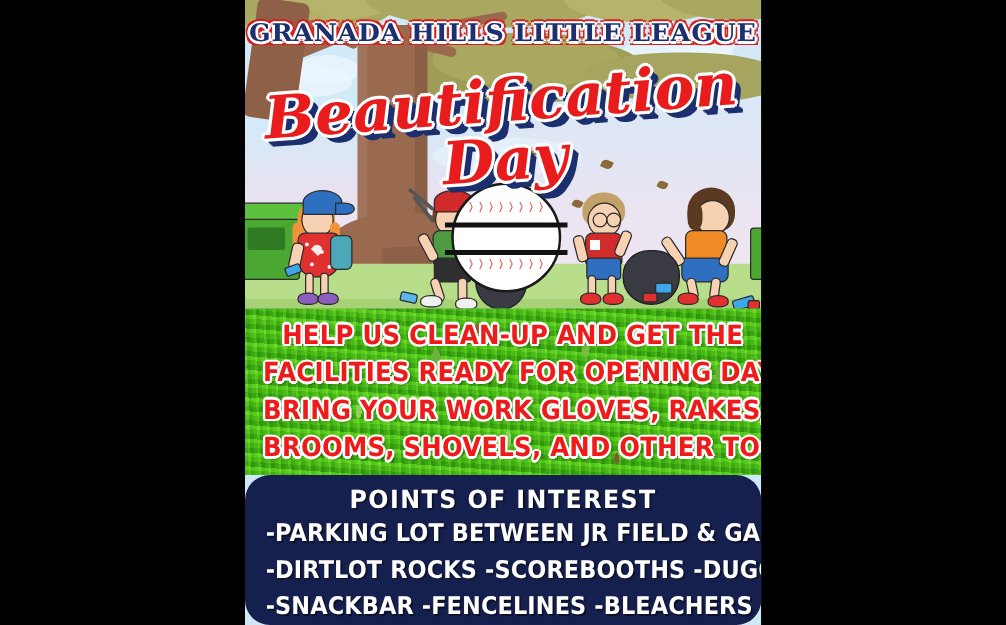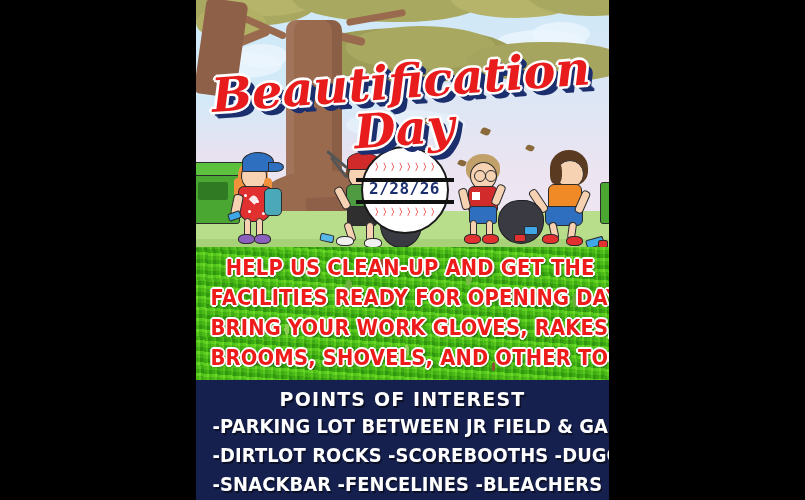--- a/index.html
+++ b/index.html
@@ -99,21 +99,21 @@
   #grassband .ln{font-family:"DejaVu Sans","Liberation Sans",sans-serif;font-weight:bold;
     font-size:21px;line-height:30px;color:#ee1b1b;letter-spacing:.2px;transform:scaleX(.93);
     display:block;white-space:nowrap;
     text-shadow:
       -1.4px -1.4px 0 #fff, 1.4px -1.4px 0 #fff, -1.4px 1.4px 0 #fff, 1.4px 1.4px 0 #fff,
       -2px 0 0 #fff, 2px 0 0 #fff, 0 -2px 0 #fff, 0 2px 0 #fff,
       2px 2px 2px rgba(0,0,0,.45);}
 
   
   #navyband{position:absolute;left:0;top:380px;width:413px;height:120px;background:#16204e;
-            padding-top:6px;box-sizing:border-box;text-align:center;}
+            padding-top:6px;box-sizing:border-box;text-align:center;border-radius:20px;}
   #navyband .poi-head{font-family:"DejaVu Sans","Liberation Sans",sans-serif;font-weight:bold;
     font-size:20px;line-height:26px;color:#fff;letter-spacing:1.2px;transform:scaleX(.95);display:block;
     text-shadow:1.5px 1.5px 1px rgba(0,0,0,.55);}
   #navyband .poi{font-family:"DejaVu Sans","Liberation Sans",sans-serif;font-weight:bold;
     font-size:19.5px;line-height:29px;color:#fff;letter-spacing:.1px;transform:scaleX(.92);display:block;
     white-space:nowrap;text-shadow:1.5px 1.5px 1px rgba(0,0,0,.5);}
 </style>
 </head>
 <body>
 
@@ -214,21 +214,20 @@
         <div class="shoe" style="left:28px;top:90px;width:16px;height:8px;background:#f0f0f0;"></div>
         <div style="position:absolute;left:-12px;top:10px;width:26px;height:3px;background:#555;transform:rotate(40deg);border-radius:2px;"></div>
         <div style="position:absolute;left:-10px;top:18px;width:26px;height:3px;background:#555;transform:rotate(52deg);border-radius:2px;"></div>
         <div class="bag" style="left:44px;top:54px;width:40px;height:44px;"></div>
         <div class="litter" style="left:-16px;top:86px;width:12px;height:6px;background:#57b7e8;transform:rotate(12deg);"></div>
       </div>
 
       <div class="ball">
         <div class="stitch" style="left:12px;top:15px;">〉〉〉〉〉〉〉〉</div>
         <div class="bar t"></div>
-        <div class="date">2/28/26</div>
         <div class="bar b"></div>
         <div class="stitch" style="left:12px;top:60px;">〉〉〉〉〉〉〉〉</div>
       </div>
 
       <div class="kid" style="left:264px;top:150px;width:56px;height:92px;">
         <div class="hair" style="left:6px;top:4px;width:34px;height:28px;background:#c1a06a;"></div>
         <div class="head" style="left:10px;top:12px;width:25px;height:26px;"></div>
         <div style="position:absolute;left:14px;top:20px;width:10px;height:10px;border:1.6px solid #2b2b2b;border-radius:50%;"></div>
         <div style="position:absolute;left:25px;top:20px;width:10px;height:10px;border:1.6px solid #2b2b2b;border-radius:50%;"></div>
         <div class="torso" style="left:8px;top:36px;width:28px;height:24px;background:#d22b2b;"></div>
@@ -258,20 +257,23 @@
         <div class="litter" style="left:-8px;top:82px;width:12px;height:7px;background:#3fa7e8;"></div>
         <div class="litter" style="left:-18px;top:90px;width:10px;height:6px;background:#e03030;"></div>
         <div class="litter" style="left:54px;top:94px;width:16px;height:7px;background:#3fa7e8;transform:rotate(-16deg);"></div>
         <div class="litter" style="left:66px;top:96px;width:8px;height:6px;background:#e03030;"></div>
       </div>
 
       <div class="bin" style="left:404px;top:182px;width:18px;height:40px;background:#4aa832;"></div>
 
     </div>
 
+    <div id="banner">
+      <span class="ttl">GRANADA HILLS LITTLE LEAGUE</span>
+    </div>
 
     <div id="scripttitle">
       <span class="stxt">Beautification Day</span>
     </div>
 
     <div id="grassband">
       <div class="lines">
         <span class="ln">HELP US CLEAN-UP AND GET THE</span>
         <span class="ln">FACILITIES READY FOR OPENING DAY!</span>
         <span class="ln">BRING YOUR WORK GLOVES, RAKES,</span>

